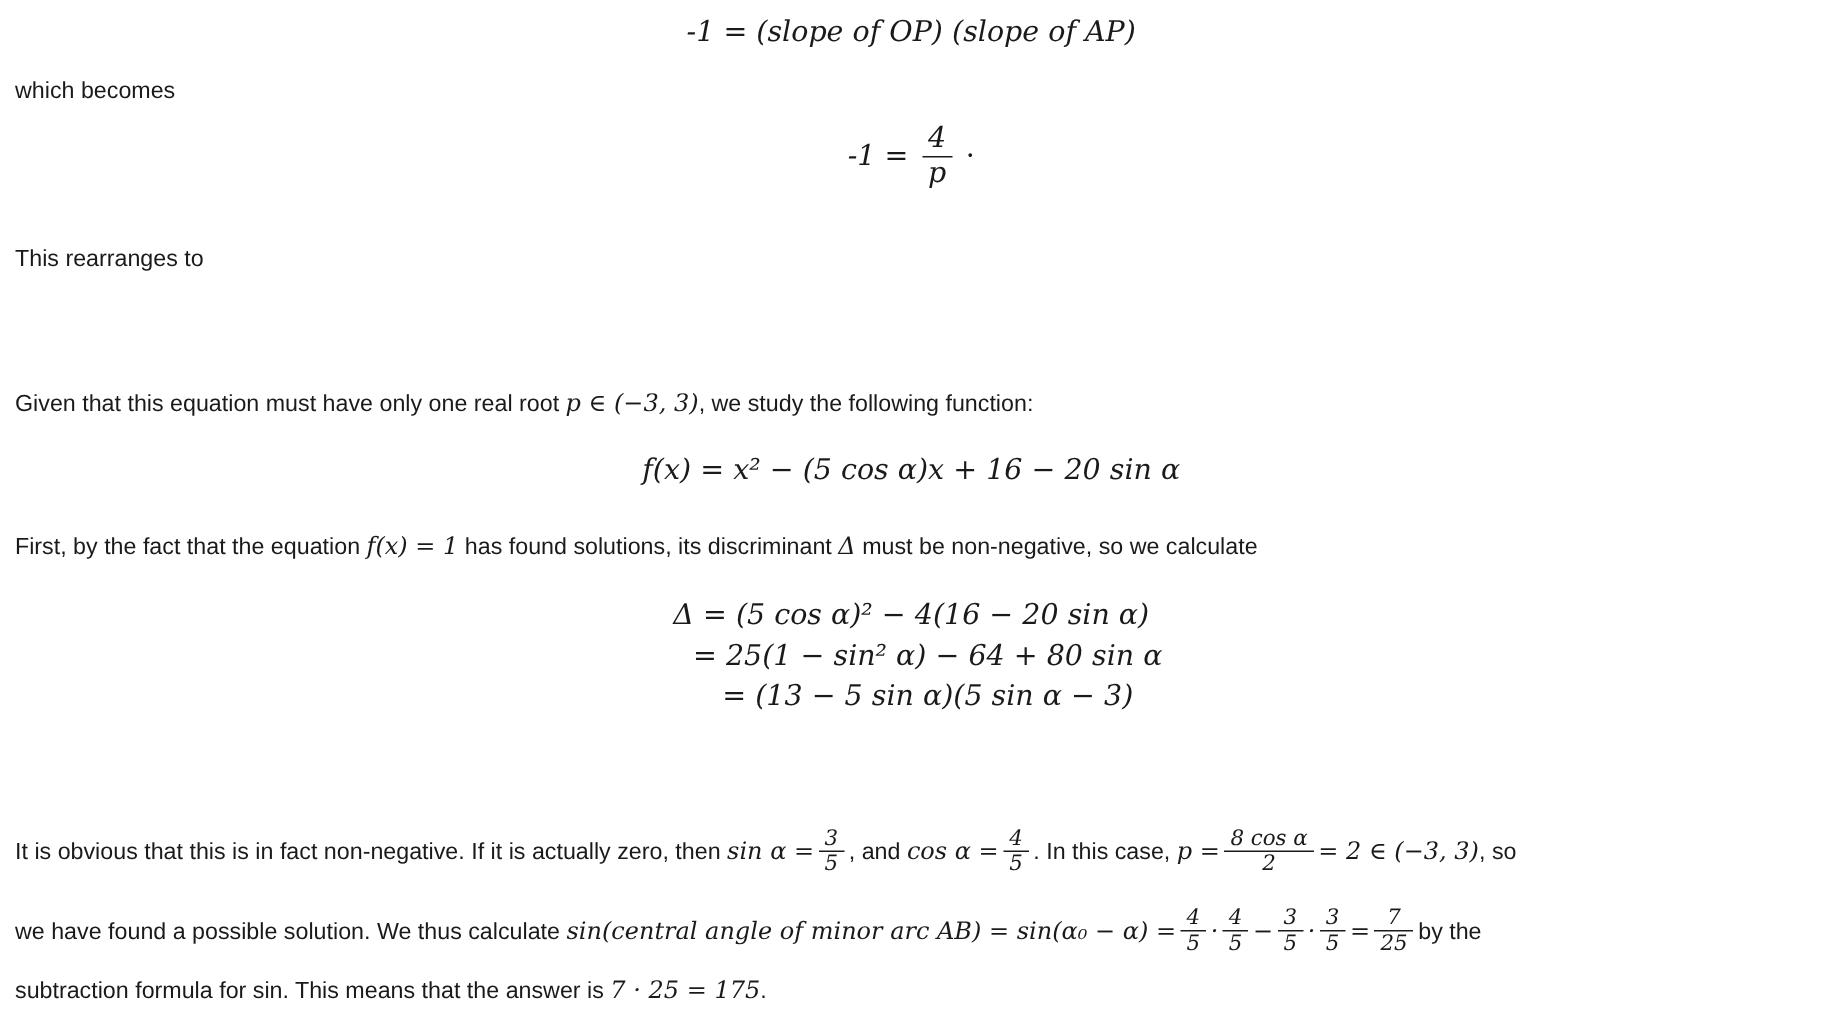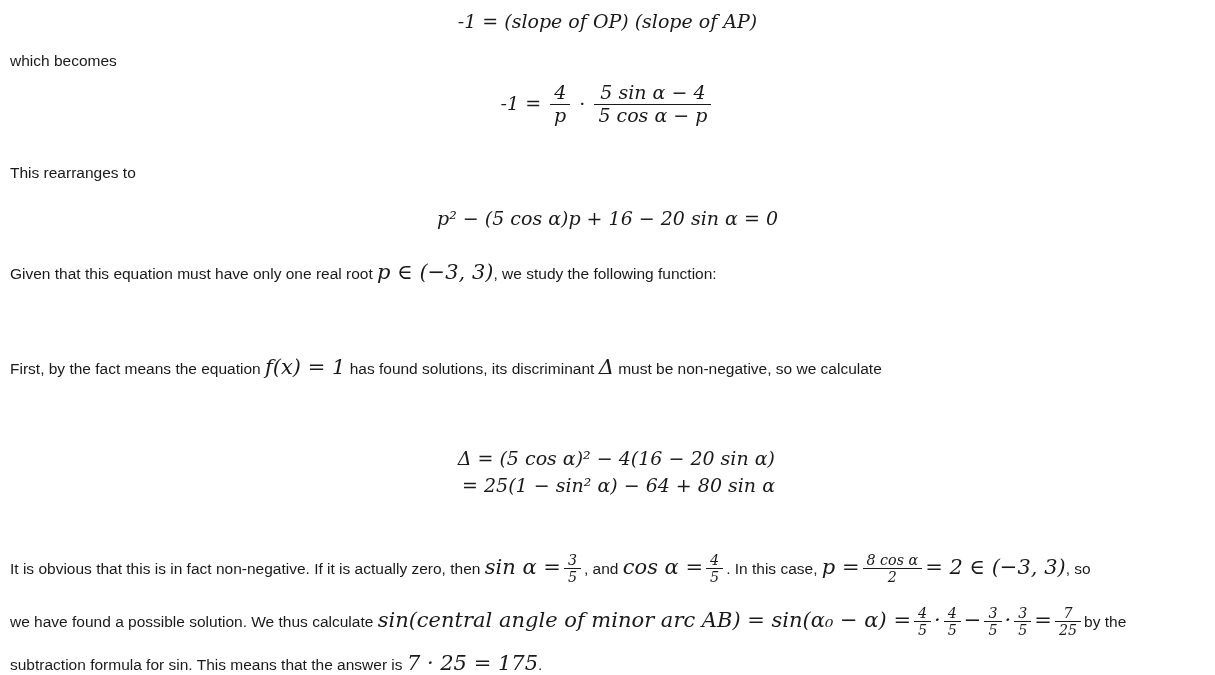--- a/index.html
+++ b/index.html
@@ -60,30 +60,29 @@
     padding: 0 4px;
     border-bottom: 1.1px solid #1a1a1a;
   }
   .frac .den {
     display: block;
     padding: 0 4px;
   }
   .inline-math {
     font-family: "DejaVu Serif", "Liberation Serif", serif;
     font-style: italic;
-    font-size: 21px;
+    font-size: 16px;
   }
 
   
   .row { position: absolute; left: 0; width: 1215px; }
 
   .aligned {
     display: inline-block;
-    text-align: right;
-    margin-top: 48px;
+    text-align: center;
   }
   .aligned .ln {
     display: block;
     white-space: nowrap;
     margin: 5px 0;
   }
   .small-frac { font-size: 0.92em; }
 </style>
 </head>
 <body>
@@ -99,53 +98,50 @@
   </div>
 
   <div class="row eq-block" style="top: 83px;">
     <span class="eq">
       <span class="math">-1 =</span>
       <span class="frac">
         <span class="num math">4</span>
         <span class="den math">p</span>
       </span>
       <span class="math up">·</span>
-      <span class="frac">
-        <span class="num math">5 sin α − 4</span>
-        <span class="den math">5 cos α − p</span>
-      </span>
     </span>
   </div>
 
   <div class="row para" style="top: 162px;">
     <span>This rearranges to</span>
   </div>
 
-  <div class="row eq" style="top: 207px;">
-    <span class="math">p² − (5 cos α)p + 16 − 20 sin α = 0</span>
-  </div>
 
   <div class="row para" style="top: 257px;">
     <span>Given that this equation must have only one real root</span>
     <span class="inline-math">p ∈ (−3, 3)</span><span>, we study the following function:</span>
   </div>
 
+  <div class="row eq" style="top: 302px;">
+    <span class="math">f(x) = x² − (5 cos α)x + 16 − 20 sin α</span>
+  </div>
 
   <div class="row para" style="top: 352px;">
-    <span>First, by the fact means the equation</span>
+    <span>First, by the fact that the equation</span>
     <span class="inline-math">f(x) = 1</span>
     <span>has found solutions, its discriminant</span>
     <span class="inline-math up">Δ</span>
     <span>must be non-negative, so we calculate</span>
   </div>
 
   <div class="row eq-block" style="top: 394px;">
     <span class="aligned eq">
       <span class="ln math">Δ = (5 cos α)² − 4(16 − 20 sin α)</span>
       <span class="ln math" style="padding-left:22px;">= 25(1 − sin² α) − 64 + 80 sin α</span>
+      <span class="ln math" style="padding-left:22px;">= (13 − 5 sin α)(5 sin α − 3)</span>
     </span>
   </div>
 
   <div class="row para" style="top: 552px;">
     <span>It is obvious that this is in fact non-negative. If it is actually zero, then</span>
     <span class="inline-math">sin α =</span><span class="frac inline-math small-frac"><span class="num">3</span><span class="den">5</span></span><span>, and</span>
     <span class="inline-math">cos α =</span><span class="frac inline-math small-frac"><span class="num">4</span><span class="den">5</span></span><span>. In this case,</span>
     <span class="inline-math">p =</span><span class="frac inline-math small-frac"><span class="num">8 cos α</span><span class="den">2</span></span><span class="inline-math">= 2 ∈ (−3, 3)</span><span>, so</span>
   </div>
 

